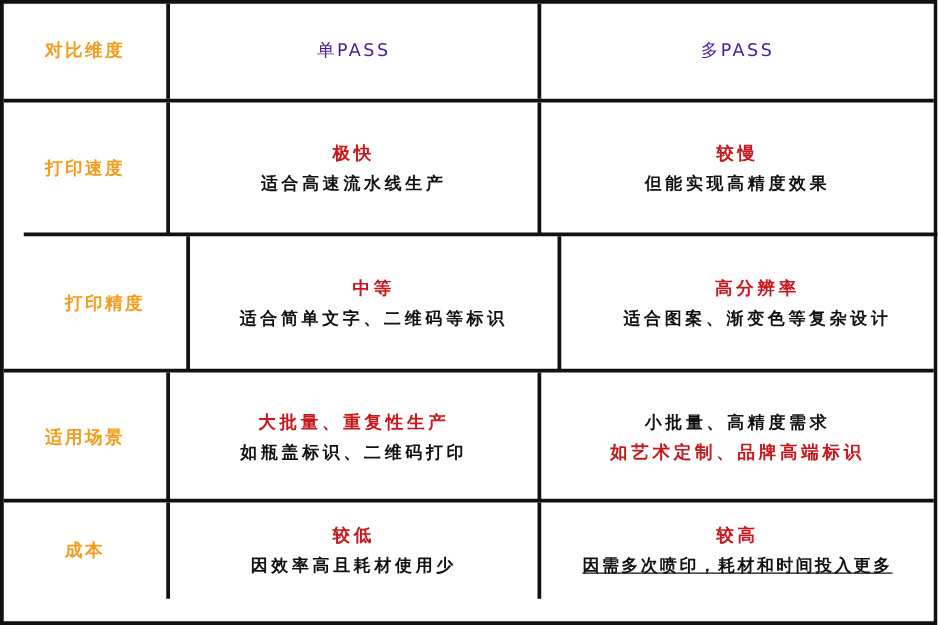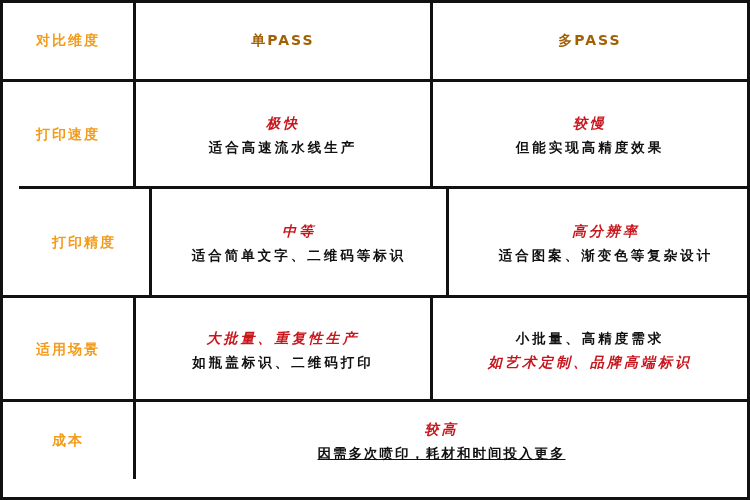--- a/index.html
+++ b/index.html
@@ -10,22 +10,22 @@
     .row { position: absolute; left: 0; width: 744px; display: flex;
            box-sizing: border-box; }
     .row.bt { border-top: 3px solid #111; }
     .cell { box-sizing: border-box; display: flex; flex-direction: column;
             align-items: center; justify-content: center; height: 100%;
             }
     .c0 { width: 133px; border-right: 3px solid #111; }
     .c1 { width: 297px; border-right: 3px solid #111; }
     .c2 { flex: 1; }
     .dim { color: #F39C1B; font-weight: bold; font-size: 14px; letter-spacing: 2px; }
-    .hdr { color: #a16207; font-weight: bold; font-size: 14px; letter-spacing: 2px; }
-    .hi  { color: #C8161D; font-weight: bold; font-size: 14px; letter-spacing: 3px; line-height: 24px; font-style: italic; }
+    .hdr { color: #4c1d95; font-weight: normal; font-size: 14px; letter-spacing: 2px; }
+    .hi  { color: #C8161D; font-weight: bold; font-size: 14px; letter-spacing: 3px; line-height: 24px; }
     .tx  { color: #111111; font-weight: bold; font-size: 13.5px; letter-spacing: 3px; line-height: 24px; white-space: nowrap; }
   </style>
 </head>
 <body>
 
 <div class="tbl">
 
   <div class="row" style="top:0;height:76px;">
     <div class="cell c0">
       <span class="dim">对比维度</span>
@@ -77,19 +77,23 @@
     <div class="cell c2">
       <span class="tx">小批量、高精度需求</span>
       <span class="hi">如艺术定制、品牌高端标识</span>
     </div>
   </div>
 
   <div class="row bt" style="top:396px;height:80px;">
     <div class="cell c0">
       <span class="dim">成本</span>
     </div>
+    <div class="cell c1">
+      <span class="hi">较低</span>
+      <span class="tx">因效率高且耗材使用少</span>
+    </div>
     <div class="cell c2">
       <span class="hi">较高</span>
       <span class="tx" style="letter-spacing:2px;text-decoration:underline;">因需多次喷印，耗材和时间投入更多</span>
     </div>
   </div>
 
 </div>
 
 </body></html>

